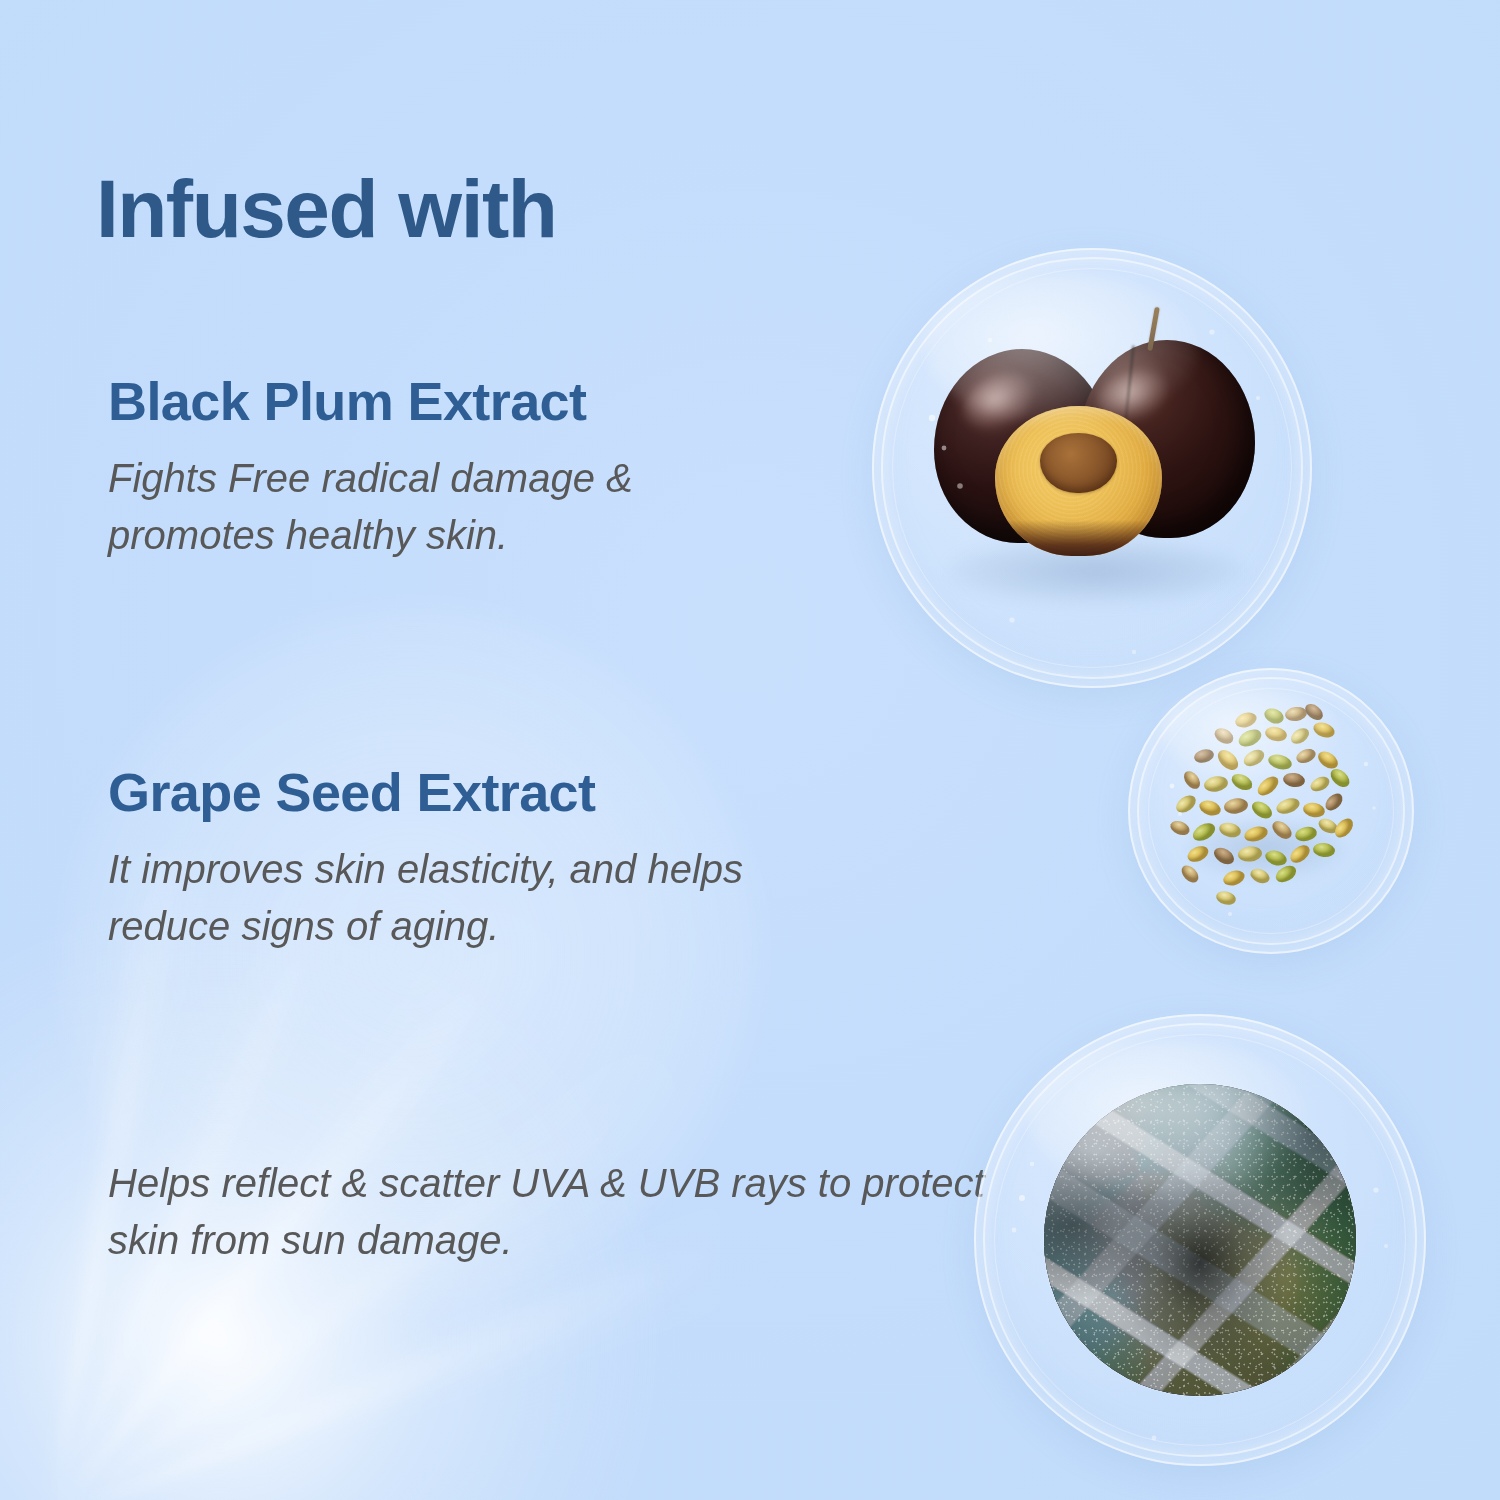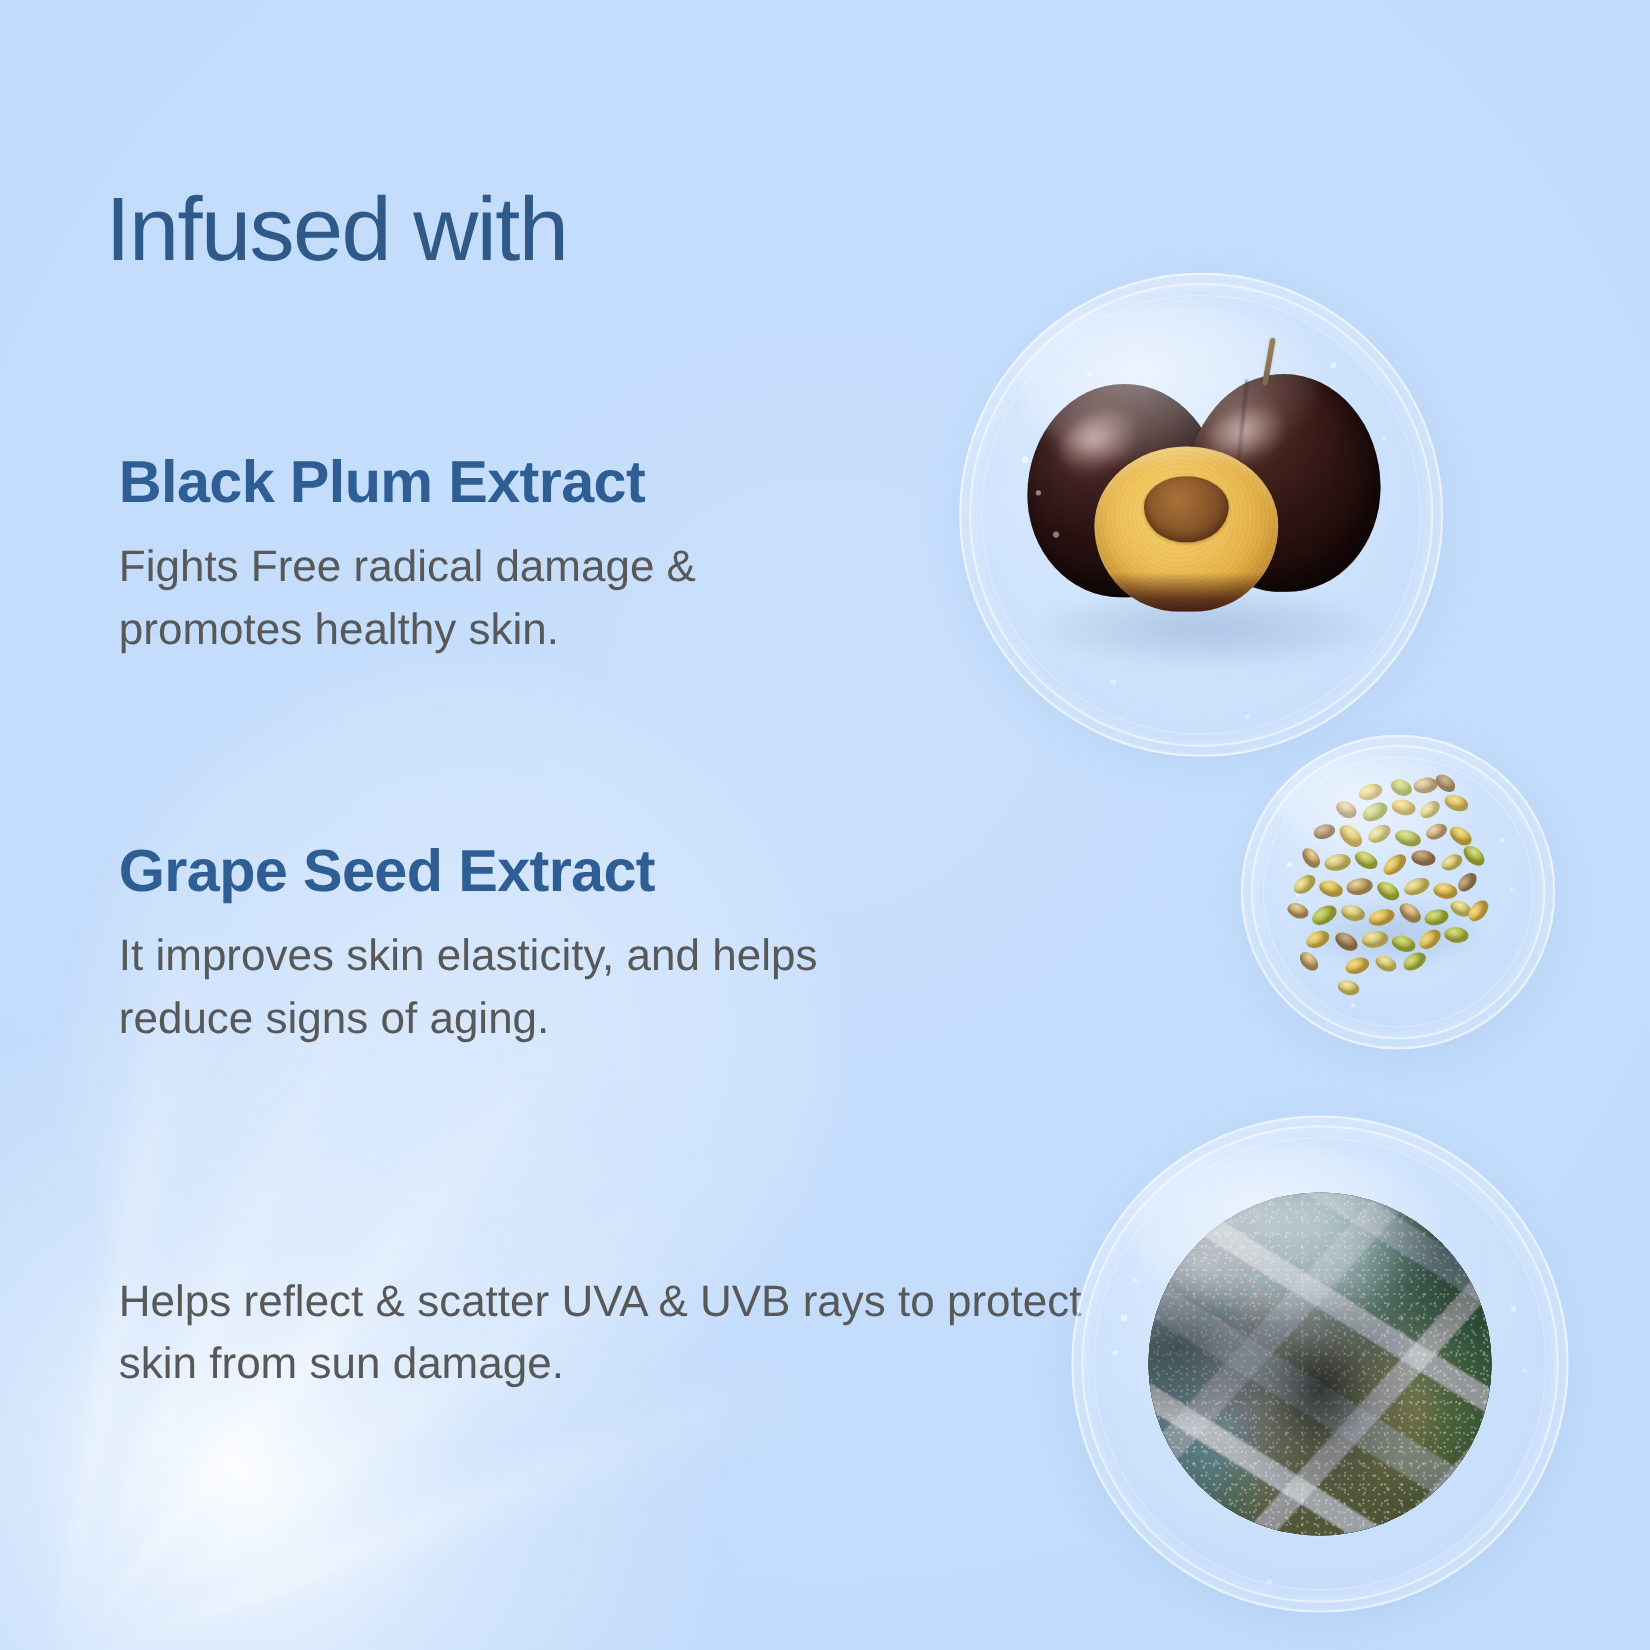--- a/index.html
+++ b/index.html
@@ -95,51 +95,52 @@
     filter: blur(7px);
     opacity: 0.95;
   }
 
   
   .page-title {
     position: absolute;
     left: 96px;
     top: 168px;
     font-size: 82px;
-    font-weight: 400;
+    font-weight: 700;
     letter-spacing: -1.5px;
     color: #2e5989;
     line-height: 1;
     white-space: nowrap;
   }
 
   .ingredient {
     position: absolute;
     left: 108px;
     width: 880px;
   }
-  .ingredient-0 { top: 372px; margin-top: 37px; }
+  .ingredient-0 { top: 372px; }
   .ingredient-1 { top: 735px; margin-top: 28px; }
   .ingredient-2 { top: 1155px; }
 
   .ing-name {
     font-size: 54px;
     font-weight: 700;
     color: #2f5e95;
     letter-spacing: -0.6px;
     line-height: 1.08;
     margin: 0 0 20px 0;
   }
   .ing-desc {
     font-size: 40px;
     font-weight: 400;
     color: #585858;
     line-height: 1.42;
     margin: 0;
     max-width: 680px;
+    font-style: italic;
   }
   .ingredient-2 .ing-desc { max-width: 880px; }
 
   
   .dish {
     position: absolute;
     border-radius: 50%;
   }
   .dish-glass {
     position: absolute;

